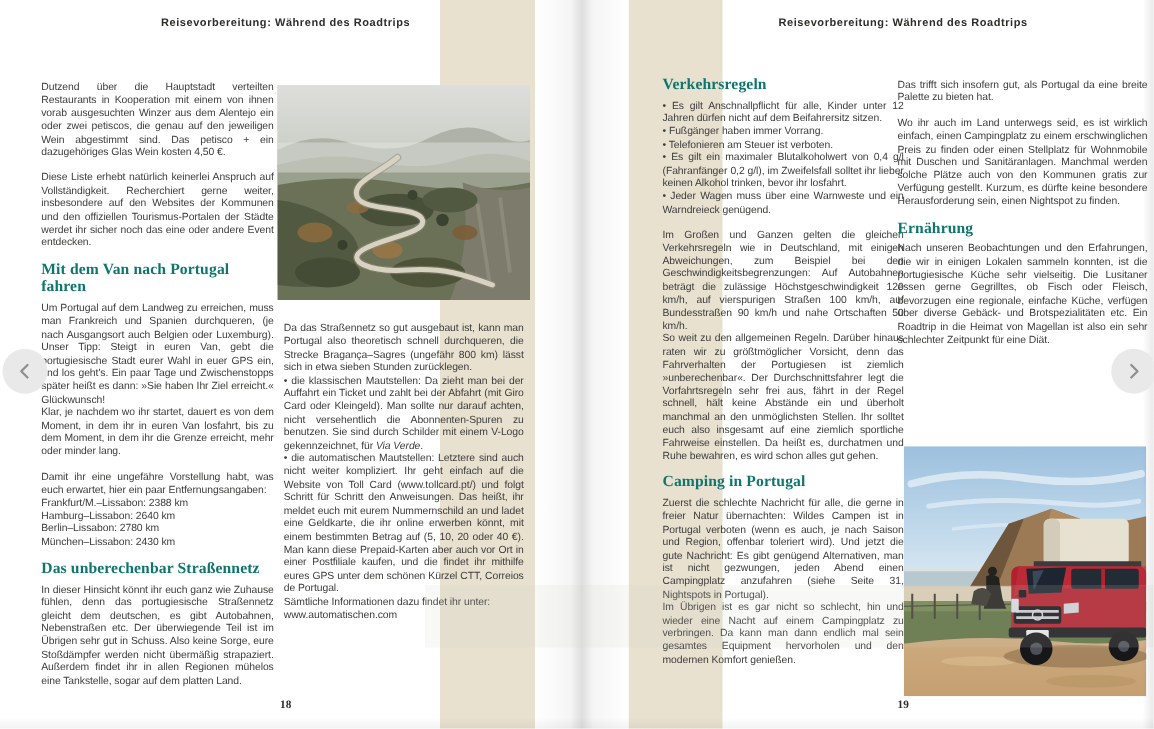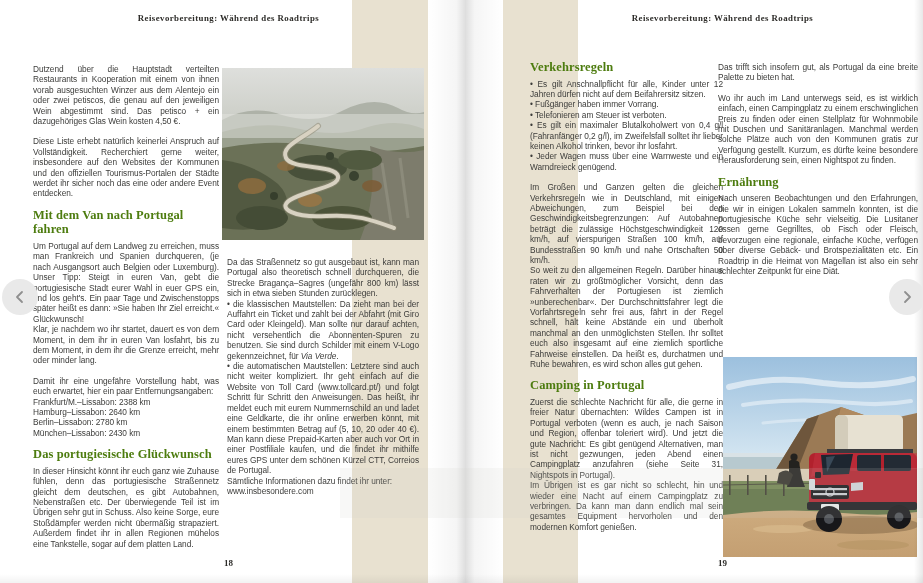--- a/index.html
+++ b/index.html
@@ -4,34 +4,34 @@
 <style>
   html,body{margin:0;padding:0;}
   body{
     width:923px;height:583px;position:relative;overflow:hidden;
     background:#ffffff;
     font-family:"Liberation Sans", sans-serif;
   }
   .abs{position:absolute;}
   .beige{background:#e8e1d0;}
   .runhead{
-    font-family:Liberation Serif, serif;font-weight:bold;
+    font-family:Liberation Sans, sans-serif;font-weight:bold;
     font-size:8.8px;letter-spacing:0.45px;color:#2e2d2a;text-align:center;
   }
   .col{color:#3c3c3a;}
   .col p{
     margin:0;font-size:8.3px;line-height:10.4px;text-align:justify;
     letter-spacing:-0.05px;hyphens:auto;-webkit-hyphens:auto;
   }
   .gap{margin-top:10px !important;}
   .pre{white-space:pre-line;text-align:left !important;}
   .it{font-style:italic;}
   h2{
     font-family:"Liberation Serif", serif;font-weight:bold;
-    font-size:12.5px;line-height:14.5px;color:#4d7c0f;margin:9px 0 4px 0;
+    font-size:12.5px;line-height:14.5px;color:#0f766e;margin:9px 0 4px 0;
     letter-spacing:0.1px;
   }
   h2.nowrap{white-space:nowrap;}
   h2.first{margin-top:0;}
   .pagenum{
     font-family:"Liberation Serif", serif;font-weight:bold;
     font-size:9px;color:#2e2d2a;text-align:center;
   }
   .photo{display:block;}
   .navbtn{
@@ -96,30 +96,30 @@
     <p>Dutzend über die Hauptstadt verteilten Restaurants in Kooperation mit einem von ihnen vorab ausgesuchten Winzer aus dem Alentejo ein oder zwei petiscos, die genau auf den jeweiligen Wein abgestimmt sind. Das petisco + ein dazugehöriges Glas Wein kosten 4,50 €.</p>
     <p class="gap">Diese Liste erhebt natürlich keinerlei Anspruch auf Vollständigkeit. Recherchiert gerne weiter, insbesondere auf den Websites der Kommunen und den offiziellen Tourismus-Portalen der Städte werdet ihr sicher noch das eine oder andere Event entdecken.</p>
     <h2>Mit dem Van nach Portugal fahren</h2>
     <p>Um Portugal auf dem Landweg zu erreichen, muss man Frankreich und Spanien durchqueren, (je nach Ausgangsort auch Belgien oder Luxemburg). Unser Tipp: Steigt in euren Van, gebt die portugiesische Stadt eurer Wahl in euer GPS ein, und los geht's. Ein paar Tage und Zwischenstopps später heißt es dann: »Sie haben Ihr Ziel erreicht.« Glückwunsch!</p>
     <p>Klar, je nachdem wo ihr startet, dauert es von dem Moment, in dem ihr in euren Van losfahrt, bis zu dem Moment, in dem ihr die Grenze erreicht, mehr oder minder lang.</p>
     <p class="gap">Damit ihr eine ungefähre Vorstellung habt, was euch erwartet, hier ein paar Entfernungsangaben:</p>
     <p class="pre">Frankfurt/M.–Lissabon: 2388 km
 Hamburg–Lissabon: 2640 km
 Berlin–Lissabon: 2780 km
 München–Lissabon: 2430 km</p>
-    <h2 class="nowrap">Das portugiesische Glückwunsch</h2>
+    <h2 class="nowrap">Das unberechenbar Straßennetz</h2>
     <p>In dieser Hinsicht könnt ihr euch ganz wie Zuhause fühlen, denn das portugiesische Straßennetz gleicht dem deutschen, es gibt Autobahnen, Nebenstraßen etc. Der überwiegende Teil ist im Übrigen sehr gut in Schuss. Also keine Sorge, eure Stoßdämpfer werden nicht übermäßig strapaziert. Außerdem findet ihr in allen Regionen mühelos eine Tankstelle, sogar auf dem platten Land.</p>
   </div>
 
   <div class="abs col" style="left:227px;top:257px;width:192px;">
     <p>Da das Straßennetz so gut ausgebaut ist, kann man Portugal also theoretisch schnell durchqueren, die Strecke Bragança–Sagres (ungefähr 800 km) lässt sich in etwa sieben Stunden zurücklegen.</p>
     <p><span>• die klassischen Mautstellen: Da zieht man bei der Auffahrt ein Ticket und zahlt bei der Abfahrt (mit Giro Card oder Kleingeld). Man sollte nur darauf achten, nicht versehentlich die Abonnenten-Spuren zu benutzen. Sie sind durch Schilder mit einem V-Logo gekennzeichnet, für </span><span class="it">Via Verde</span><span>.</span></p>
     <p>• die automatischen Mautstellen: Letztere sind auch nicht weiter kompliziert. Ihr geht einfach auf die Website von Toll Card (www.tollcard.pt/) und folgt Schritt für Schritt den Anweisungen. Das heißt, ihr meldet euch mit eurem Nummernschild an und ladet eine Geldkarte, die ihr online erwerben könnt, mit einem bestimmten Betrag auf (5, 10, 20 oder 40 €). Man kann diese Prepaid-Karten aber auch vor Ort in einer Postfiliale kaufen, und die findet ihr mithilfe eures GPS unter dem schönen Kürzel CTT, Correios de Portugal.</p>
     <p>Sämtliche Informationen dazu findet ihr unter:</p>
-    <p>www.insbesondere.com</p>
+    <p>www.automatischen.com</p>
   </div>
 
   <div class="abs pagenum" style="left:33px;top:558px;width:391px;">18</div>
 </div>
 
 <div class="abs" style="left:461px;top:0;width:462px;height:583px;">
 
   <div class="abs beige" style="left:42px;top:0;width:75px;height:583px;"></div>
 
   <div class="abs runhead" style="left:66px;top:13px;width:391px;">Reisevorbereitung: Während des Roadtrips</div>

